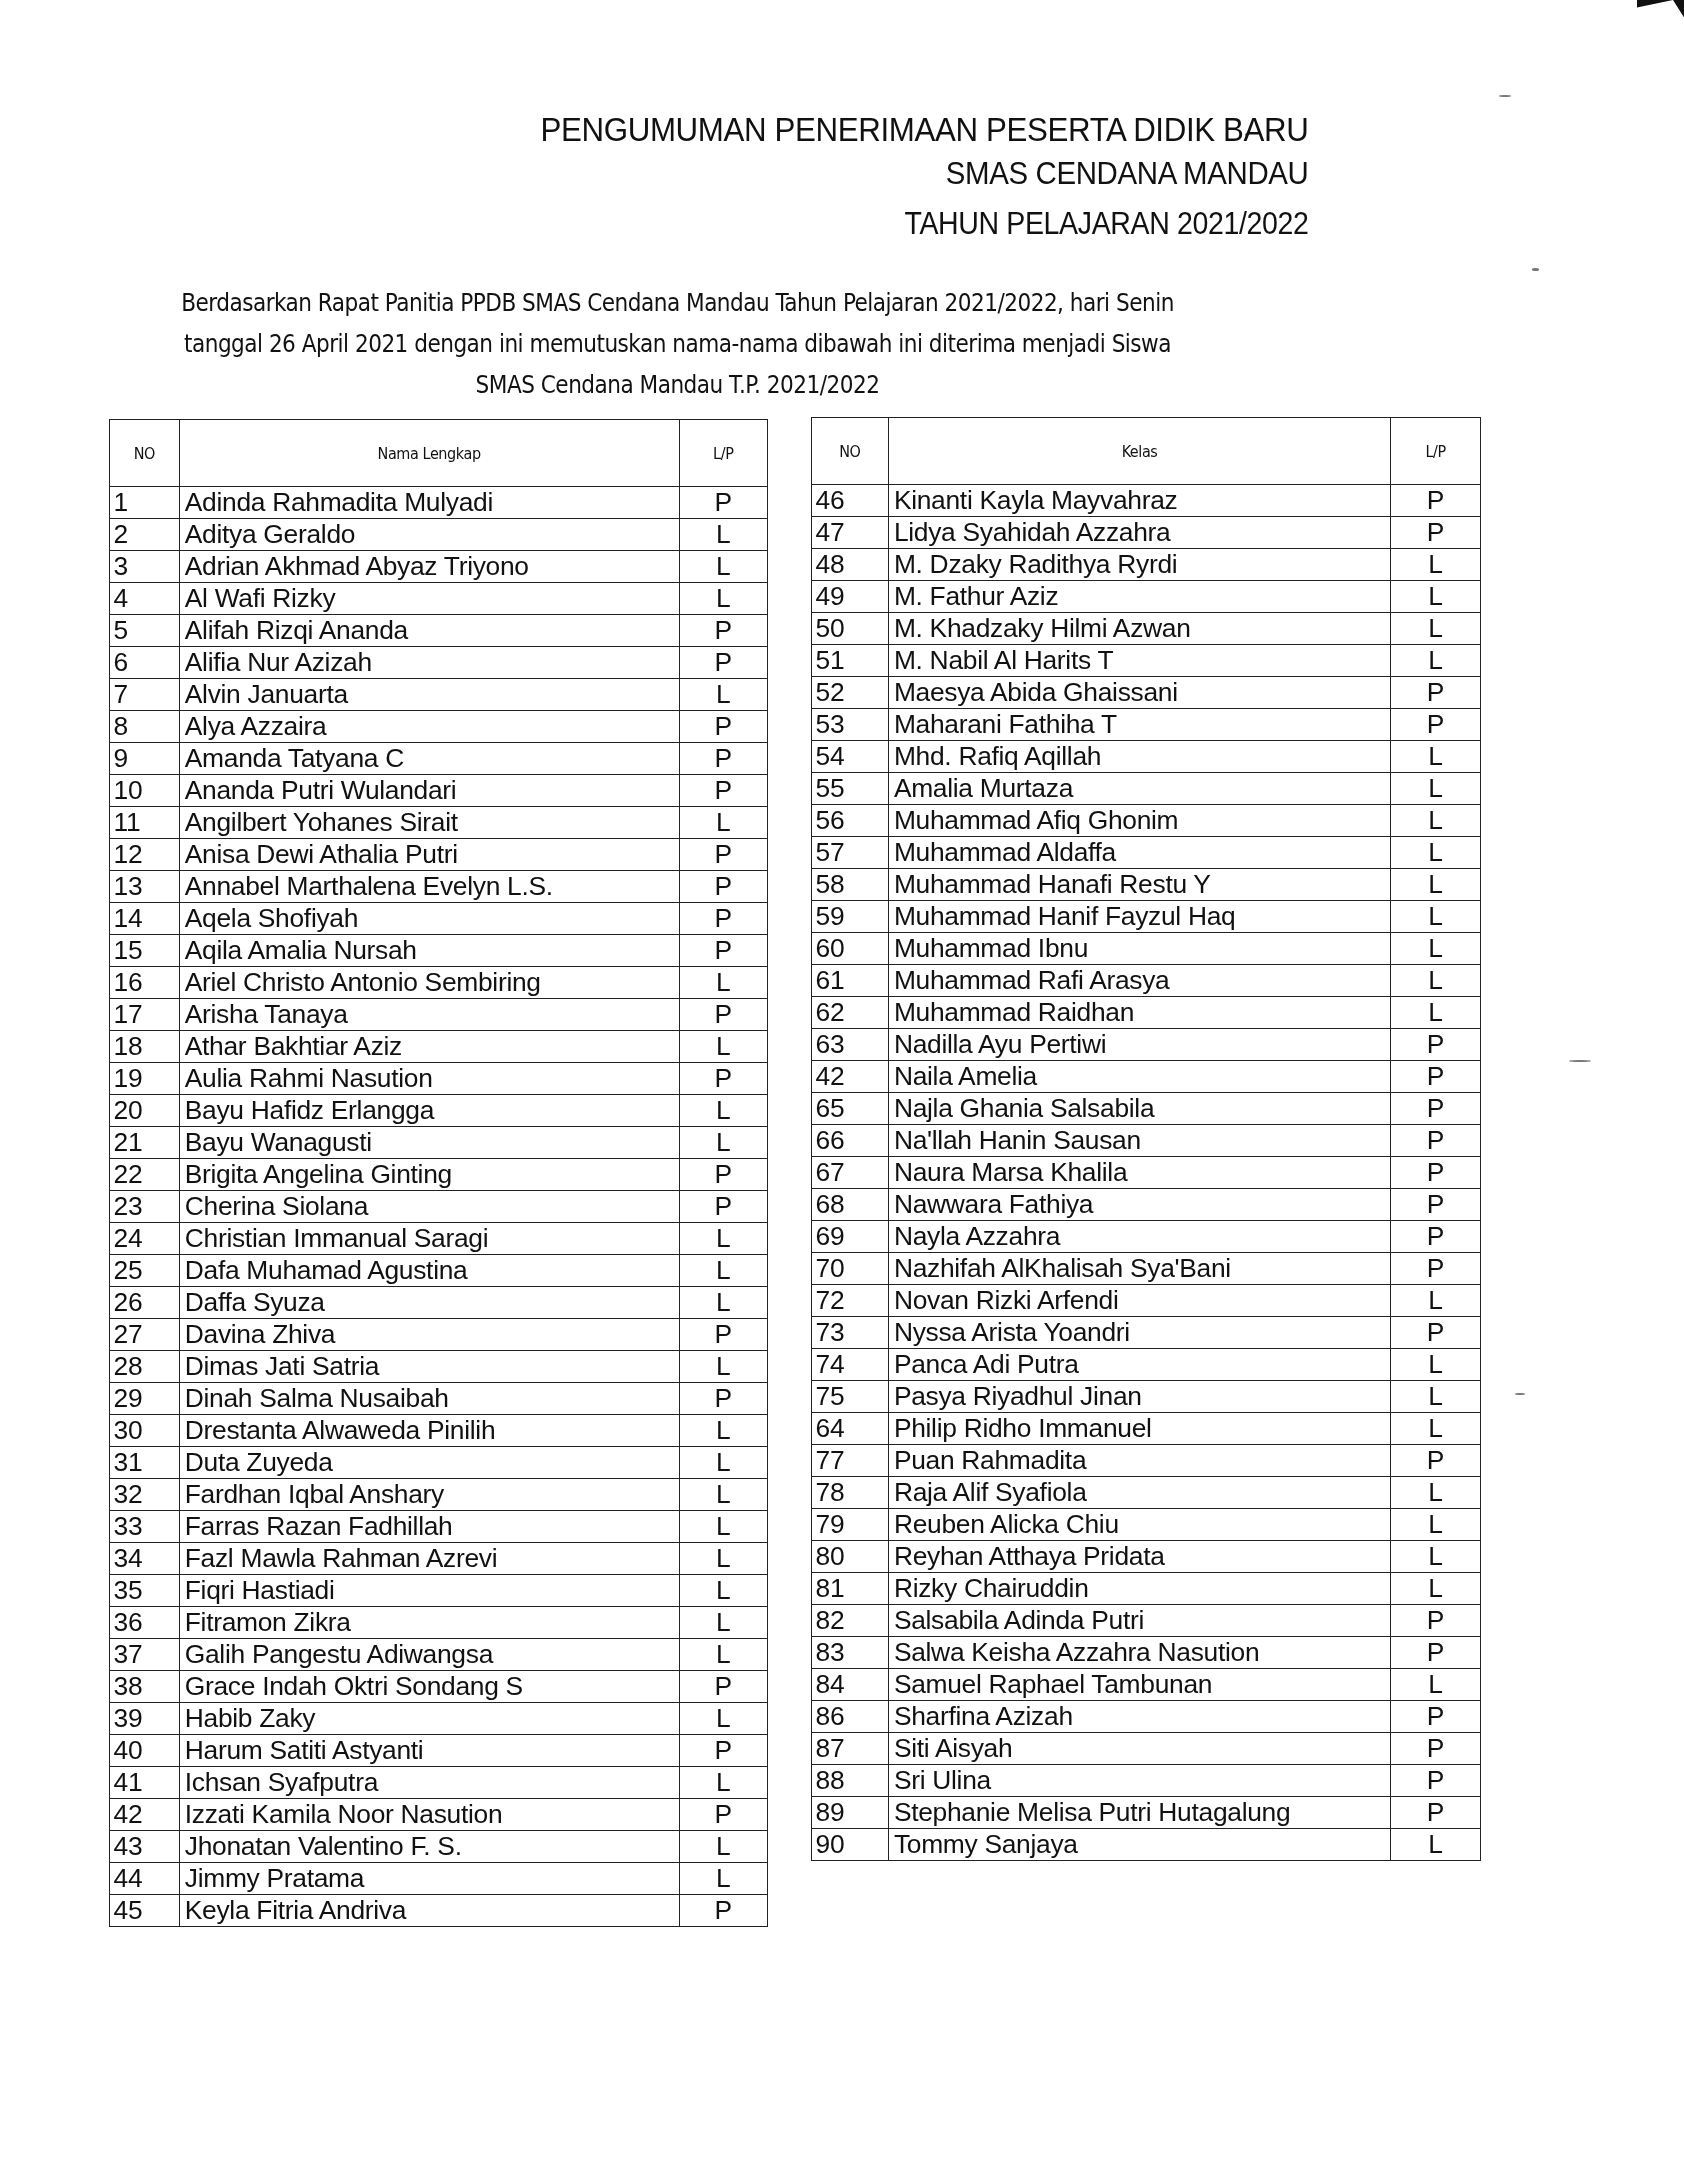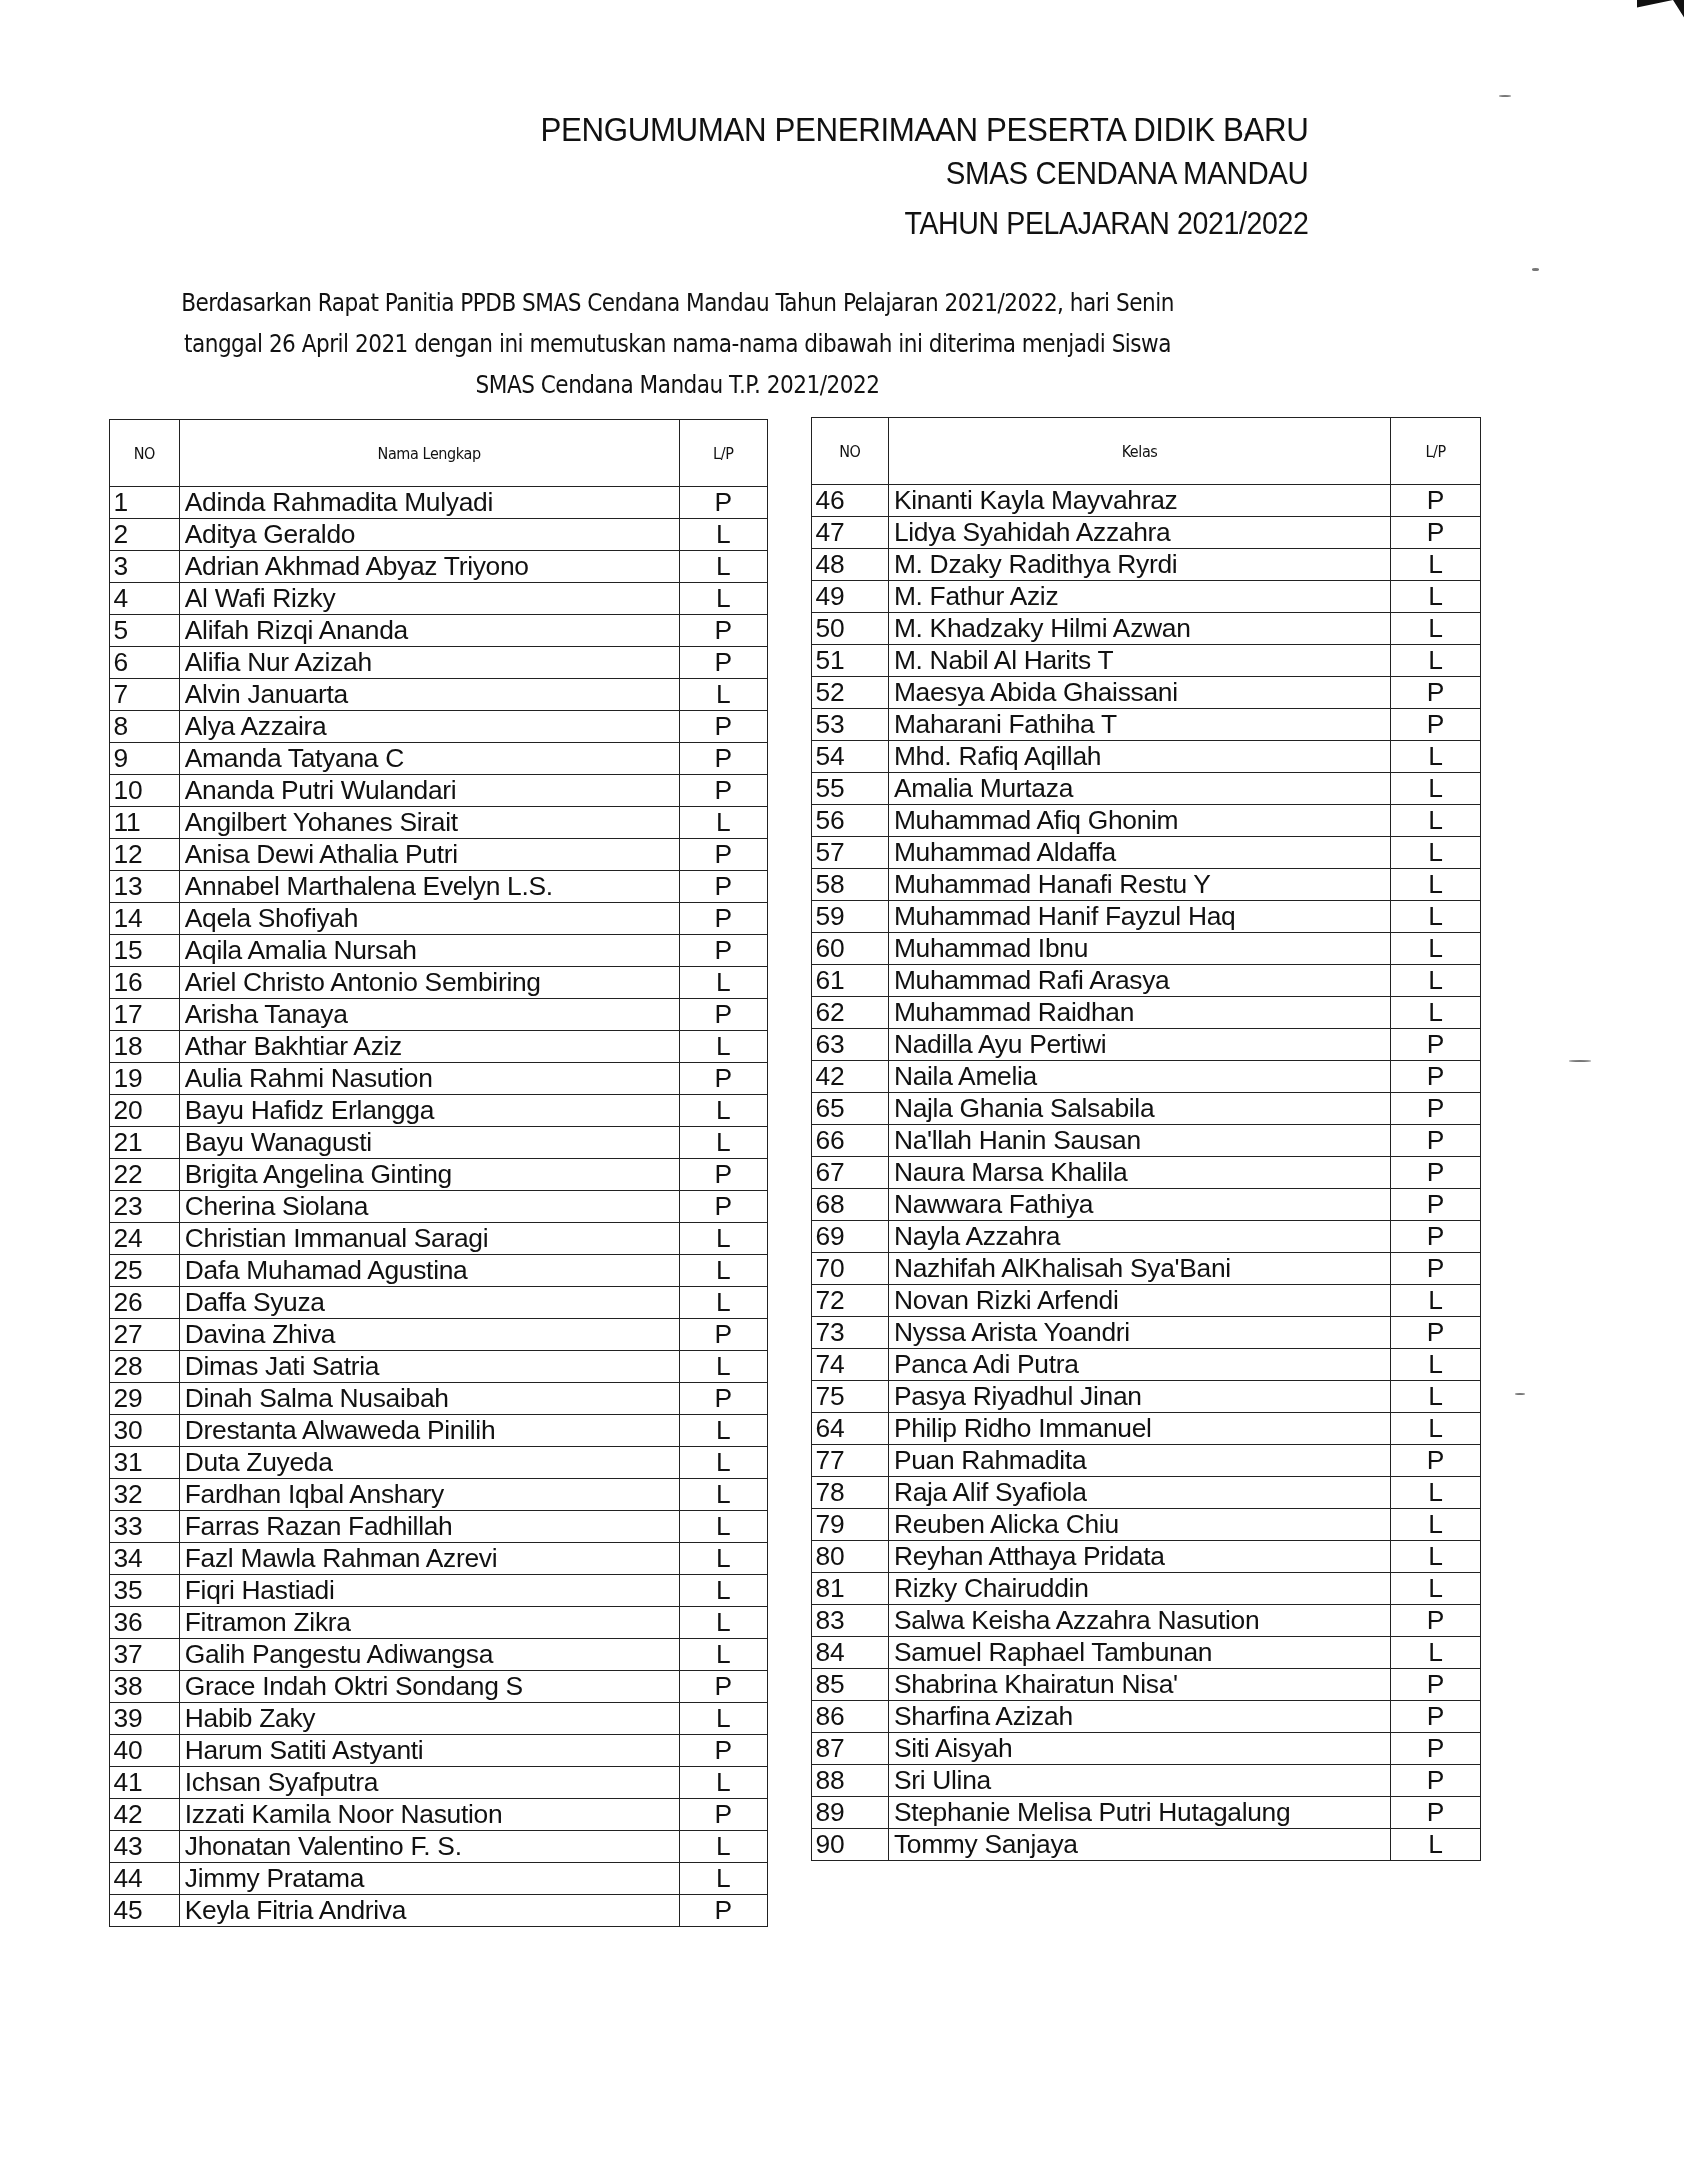--- a/index.html
+++ b/index.html
@@ -476,35 +476,35 @@
         <td class="no">80</td>
         <td class="name">Reyhan Atthaya Pridata</td>
         <td class="lp">L</td>
       </tr>
       <tr>
         <td class="no">81</td>
         <td class="name">Rizky Chairuddin</td>
         <td class="lp">L</td>
       </tr>
       <tr>
+        <td class="no">82</td>
+        <td class="name">Salsabila Adinda Putri</td>
+        <td class="lp">P</td>
+      </tr>
+      <tr>
         <td class="no">83</td>
         <td class="name">Salwa Keisha Azzahra Nasution</td>
         <td class="lp">P</td>
       </tr>
       <tr>
         <td class="no">84</td>
         <td class="name">Samuel Raphael Tambunan</td>
         <td class="lp">L</td>
       </tr>
       <tr>
-        <td class="no">85</td>
-        <td class="name">Shabrina Khairatun Nisa'</td>
-        <td class="lp">P</td>
-      </tr>
-      <tr>
         <td class="no">86</td>
         <td class="name">Sharfina Azizah</td>
         <td class="lp">P</td>
       </tr>
       <tr>
         <td class="no">87</td>
         <td class="name">Siti Aisyah</td>
         <td class="lp">P</td>
       </tr>
       <tr>

